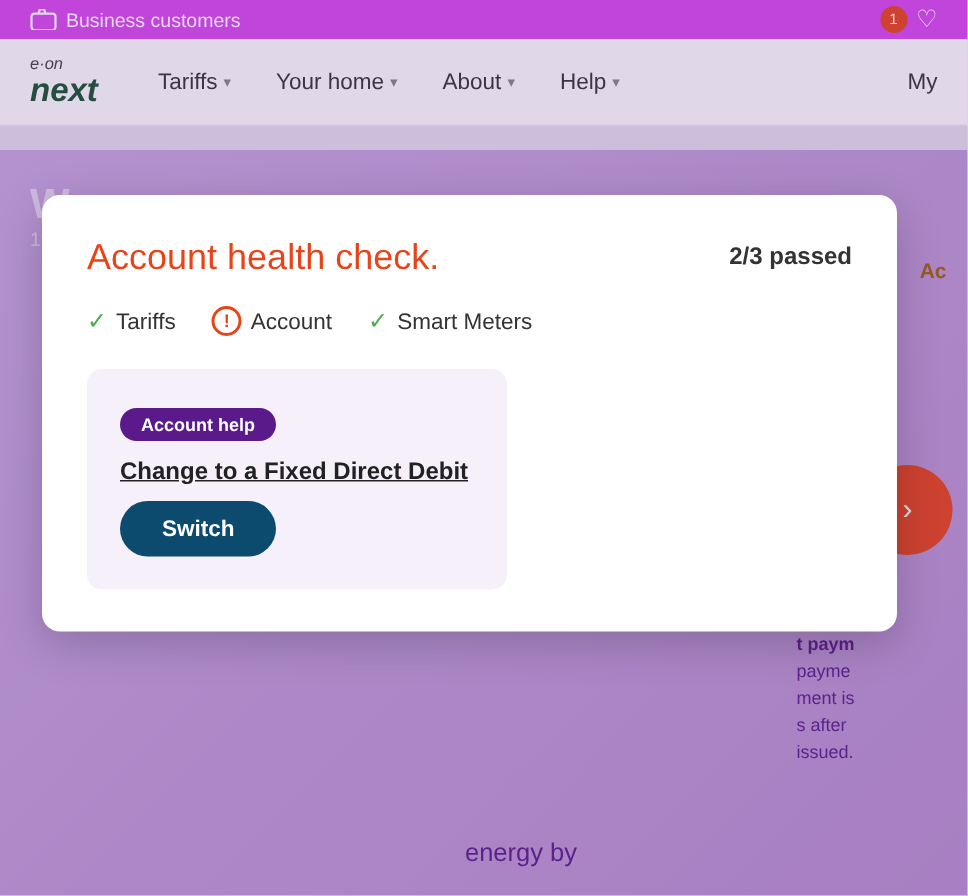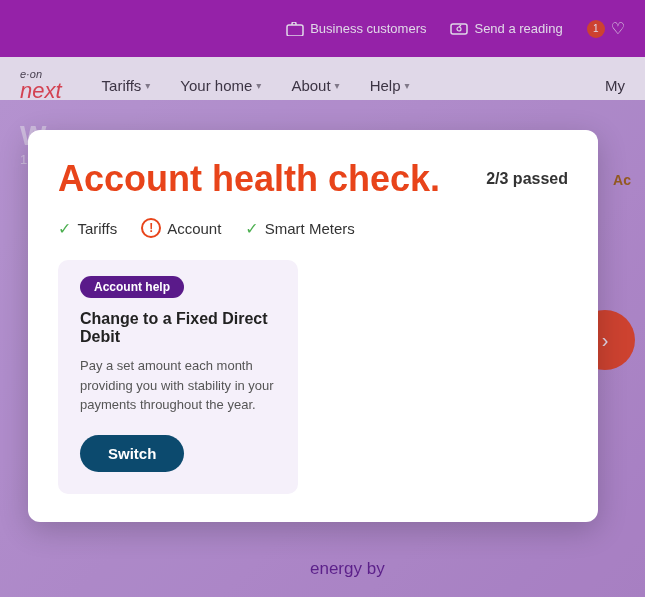--- a/index.html
+++ b/index.html
@@ -1,24 +1,24 @@
 <!DOCTYPE html>
 <html><head>
   <meta charset="utf-8">
   <style>
     * { box-sizing: border-box; margin: 0; padding: 0; }
     body { font-family: Arial, sans-serif; background: #e8e0f0; width: 645px; height: 597px; overflow: hidden; position: relative; }
 
     
     .top-bar {
-      background: #a21caf;
-      height: 57px;
-      display: flex;
-      align-items: center;
-      justify-content: flex-end;
+      background: #d946ef;
+      height: 26px;
+      display: flex;
+      align-items: center;
+      justify-content: space-between;
       padding: 0 20px;
       gap: 24px;
     }
     .top-bar-item {
       display: flex;
       align-items: center;
       gap: 6px;
       color: white;
       font-size: 13px;
       cursor: pointer;
@@ -59,22 +59,22 @@
       line-height: 1;
       margin-right: 10px;
     }
     .logo-eon {
       font-size: 11px;
       color: #444;
       font-style: italic;
     }
     .logo-next {
       font-size: 22px;
-      font-weight: normal;
-      color: #ef4444;
+      font-weight: bold;
+      color: #14532d;
       font-style: italic;
     }
     .nav-item {
       display: flex;
       align-items: center;
       gap: 4px;
       font-size: 15px;
       color: #333;
       cursor: pointer;
       padding: 4px 0;
@@ -150,22 +150,22 @@
       box-shadow: 0 8px 30px rgba(0,0,0,0.2);
     }
 
     .modal-header {
       display: flex;
       align-items: center;
       justify-content: space-between;
       margin-bottom: 18px;
     }
     .modal-title {
-      font-size: 36px;
-      font-weight: bold;
+      font-size: 24px;
+      font-weight: normal;
       color: #e8441a;
     }
     .modal-passed {
       font-size: 16px;
       font-weight: bold;
       color: #333;
     }
 
     .checks-row {
       display: flex;
@@ -194,38 +194,39 @@
       align-items: center;
       justify-content: center;
       font-size: 12px;
       font-weight: bold;
     }
 
     
     .card {
       background: #f5f0fa;
       border-radius: 10px;
-      padding: 16px 22px 22px 22px;
-      width: 240px;
+      padding: 26px 22px 22px 22px;
+      width: 280px;
     }
     .card-tag {
       background: #5a1a8a;
       color: white;
       border-radius: 20px;
       padding: 4px 14px;
       font-size: 12px;
       font-weight: bold;
       display: inline-block;
       margin-bottom: 12px;
     }
     .card-title {
       font-size: 16px;
       font-weight: bold;
       color: #222;
       margin-bottom: 10px;
+      text-decoration: underline;
     }
     .card-desc {
       font-size: 13px;
       color: #555;
       line-height: 1.5;
       margin-bottom: 20px;
     }
     .switch-btn {
       background: #0c4a6e;
       color: white;
@@ -264,30 +265,20 @@
 
 <div class="top-bar">
   <div class="top-bar-item">
     <span class="top-bar-icon">
       <svg width="18" height="14" viewBox="0 0 18 14" fill="none">
         <rect x="1" y="3" width="16" height="11" rx="2" stroke="white" stroke-width="1.5" fill="none"></rect>
         <path d="M6 3V2a2 2 0 014 0v1" stroke="white" stroke-width="1.5" fill="none"></path>
       </svg>
     </span>
     <span>Business customers</span>
-  </div>
-  <div class="top-bar-item">
-    <span class="top-bar-icon">
-      <svg width="18" height="14" viewBox="0 0 18 14" fill="none">
-        <rect x="1" y="2" width="16" height="10" rx="2" stroke="white" stroke-width="1.5" fill="none"></rect>
-        <circle cx="9" cy="7" r="2" stroke="white" stroke-width="1.2" fill="none"></circle>
-        <line x1="9" y1="5" x2="11" y2="3" stroke="white" stroke-width="1.2"></line>
-      </svg>
-    </span>
-    <span>Send a reading</span>
   </div>
   <div class="top-bar-item">
     <div class="notification-badge">
       <span>1</span>
     </div>
     <span style="color:white;font-size:16px;">♡</span>
   </div>
 </div>
 
 <div class="nav-bar">
@@ -360,16 +351,15 @@
     </div>
     <div class="check-item">
       <span class="check-ok">✓</span>
       <span>Smart Meters</span>
     </div>
   </div>
 
   <div class="card">
     <div class="card-tag">Account help</div>
     <div class="card-title">Change to a Fixed Direct Debit</div>
-    <div class="card-desc">Pay a set amount each month providing you with stability in your payments throughout the year.</div>
     <button class="switch-btn">Switch</button>
   </div>
 </div>
 
 </body></html>

